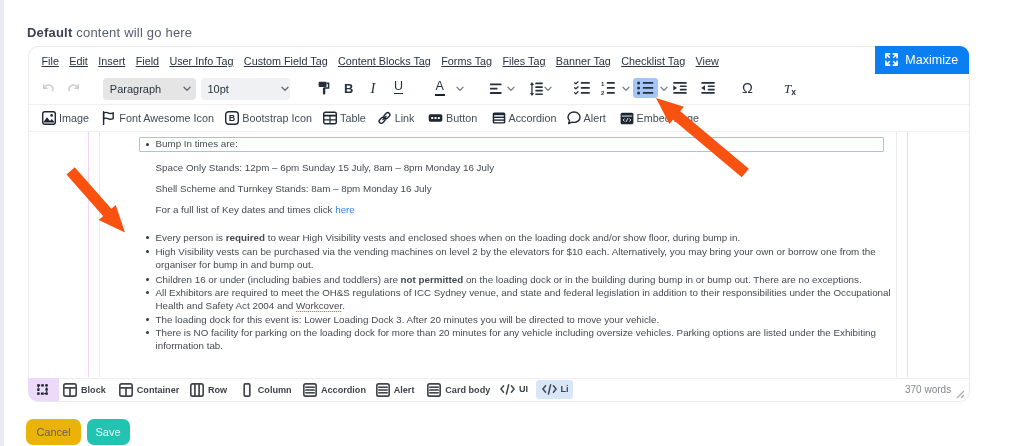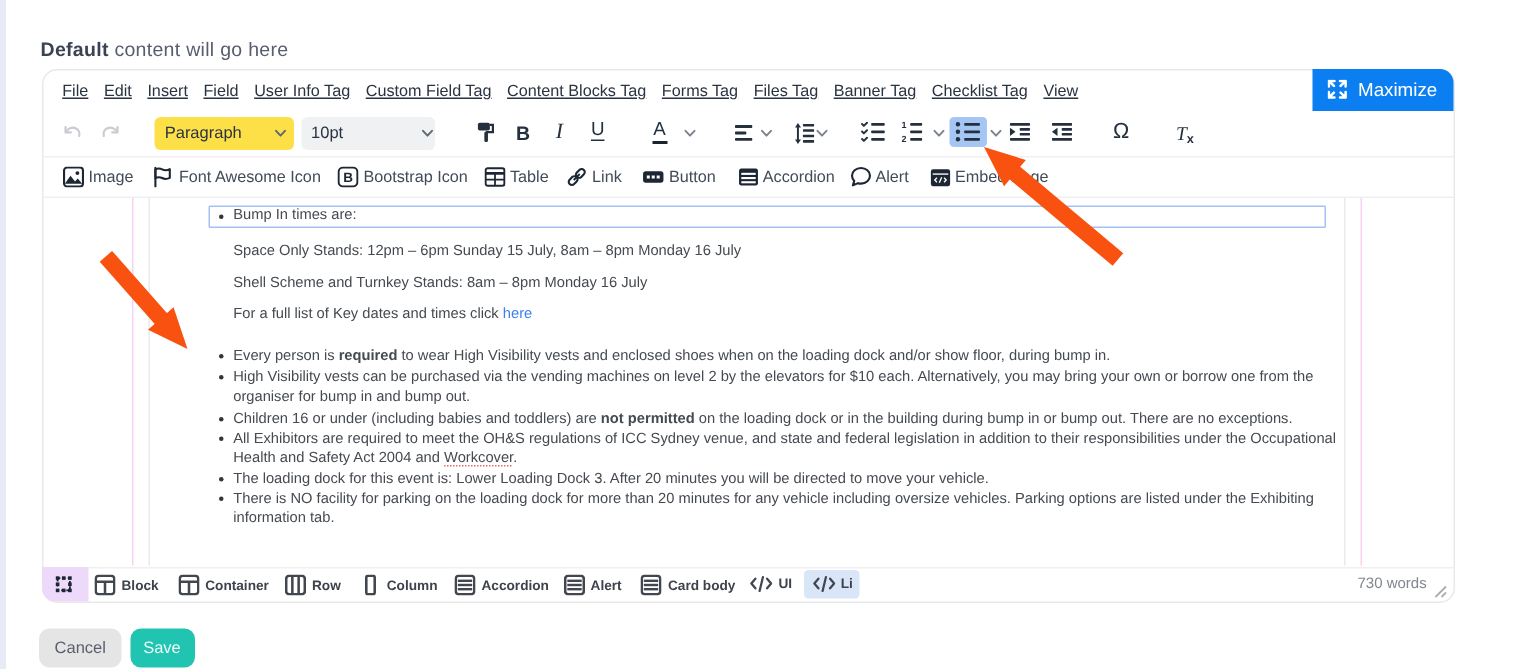--- a/index.html
+++ b/index.html
@@ -27,21 +27,21 @@
 #bumpbox { left:138.5px; top:137px; width:745.5px; height:14.5px; border:1.5px solid #a3c2f3; border-radius:1px; }
 .para { position:absolute; left:140.5px; font-size:9.8px; color:#454a51; white-space:nowrap;margin-left:15px; }
 a.lnk { color:#3d7ff0; text-decoration:none; }
 .dot { position:absolute; width:3px; height:3px; border-radius:50%; background:#30363d; }
 .spell { text-decoration:underline dotted #e86a6a 1px; text-underline-offset:2px; }
 
 #statusbar { left:28.5px; top:377.5px; width:940px; height:23.5px; border-top:1px solid #efeff0; display:flex; align-items:center; }
 .sb { display:flex; align-items:center; gap:4px; font-size:9.1px; font-weight:bold; color:#3e434b; }
 #words { position:absolute; left:905px; top:384px; font-size:10px; color:#82868e; }
 
-#cancel { left:26px; top:419px; width:55px; height:26px; background:#e5e5e5; border-radius:7px; color:#5a5f70; font-size:11px; display:flex; align-items:center; justify-content:center; }
+#cancel { left:26px; top:419px; width:55px; height:26px; background:#eab308; border-radius:7px; color:#5a5f70; font-size:11px; display:flex; align-items:center; justify-content:center; }
 #save { left:86.5px; top:419px; width:43px; height:26px; background:#20c4b0; border-radius:7px; color:#ecfbf9; font-size:11px; display:flex; align-items:center; justify-content:center; }
 svg.ovl { position:absolute; left:0; top:0; width:1024px; height:446px; pointer-events:none; }
 </style>
 </head>
 <body>
 <div class="abs" id="leftstrip"></div>
 <div class="abs" id="title"><b>Default</b> content will go here</div>
 <div class="abs" id="editor"></div>
 
 <div class="abs" id="menubar">
@@ -70,21 +70,21 @@
 
 <svg class="abs" style="left:42px;top:82px" width="13" height="12" viewBox="0 0 13 12" fill="none" stroke="#c9ccd1" stroke-width="1.5" stroke-linecap="round" stroke-linejoin="round">
 <path d="M1.7 2.8 L1.7 6.3 L5.2 6.3"></path>
       <path d="M2 6 C3.1 3.6 5.9 2.5 8.2 3.4 C10.3 4.2 11.4 6.4 10.8 8.6"></path>
     </svg>
 <svg class="abs" style="left:67px;top:82px" width="13" height="12" viewBox="0 0 13 12" fill="none" stroke="#c9ccd1" stroke-width="1.5" stroke-linecap="round" stroke-linejoin="round">
 <path d="M11.3 2.8 L11.3 6.3 L7.8 6.3"></path>
       <path d="M11 6 C9.9 3.6 7.1 2.5 4.8 3.4 C2.7 4.2 1.6 6.4 2.2 8.6"></path>
     </svg>
 
-<div class="abs" style="left:103.3px;top:78px;width:93px;height:22px;background:#fde047;border-radius:4px;display:flex;align-items:center;font-size:11px;color:#2a3342;padding-left:6.5px">Paragraph</div>
+<div class="abs" style="left:103.3px;top:78px;width:93px;height:22px;background:#e5e5e5;border-radius:4px;display:flex;align-items:center;font-size:11px;color:#2a3342;padding-left:6.5px">Paragraph</div>
 <svg class="chev" style="left:182.5px;top:86px" width="8" height="6" viewBox="0 0 8 6" fill="none" stroke="#5f6874" stroke-width="1.3" stroke-linecap="round" stroke-linejoin="round">
       <path d="M1 1.2 L4 4.4 L7 1.2"></path>
     </svg>
 
 <div class="abs" style="left:200.9px;top:78px;width:89px;height:22px;background:#f0f1f3;border-radius:4px;display:flex;align-items:center;font-size:11px;color:#2a3342;padding-left:6.5px">10pt</div>
 <svg class="chev" style="left:280.5px;top:86px" width="8" height="6" viewBox="0 0 8 6" fill="none" stroke="#5f6874" stroke-width="1.3" stroke-linecap="round" stroke-linejoin="round">
       <path d="M1 1.2 L4 4.4 L7 1.2"></path>
     </svg>
 
 <svg class="abs" style="left:317.5px;top:81px" width="12" height="14" viewBox="0 0 12 14">
@@ -367,21 +367,21 @@
 <div class="abs" style="left:535.7px;top:379.5px;width:37.5px;height:19.5px;background:#d9e6f8;border-radius:3px"></div>
 <div class="abs sb" style="left:541.5px;top:383.5px">
 <svg width="15" height="11" viewBox="0 0 15 11" fill="none" stroke="#42474f" stroke-width="1.5" stroke-linecap="round" stroke-linejoin="round">
       <path d="M3.6 1.8 L0.9 5 L3.6 8.2 M11.4 1.8 L14.1 5 L11.4 8.2 M8.6 0.8 L6.4 10"></path>
     </svg>
 <span>Li</span>
   </div>
 <svg class="abs" style="left:955px;top:389px" width="10" height="10" viewBox="0 0 10 10" stroke="#a9adb3" stroke-width="1.2">
     <path d="M9 2 L2 9 M9 6 L6 9"></path>
   </svg>
-<div class="abs" id="words">730 words</div>
+<div class="abs" id="words">370 words</div>
 
 <div class="abs" id="cancel">Cancel</div>
 <div class="abs" id="save">Save</div>
 
 <svg class="ovl" id="arrows" viewBox="0 0 1024 446">
 <g fill="#f85110" stroke="none">
 <line x1="70.6" y1="170.9" x2="110.5" y2="216.1" stroke="#f85110" stroke-width="11"></line>
 <polygon points="125,232.6 98.7,219.9 115.7,204.9"></polygon>
 <line x1="745.3" y1="173" x2="673.2" y2="112.5" stroke="#f85110" stroke-width="11"></line>
 <polygon points="656,98 683.9,106.7 669.4,124.1"></polygon>

